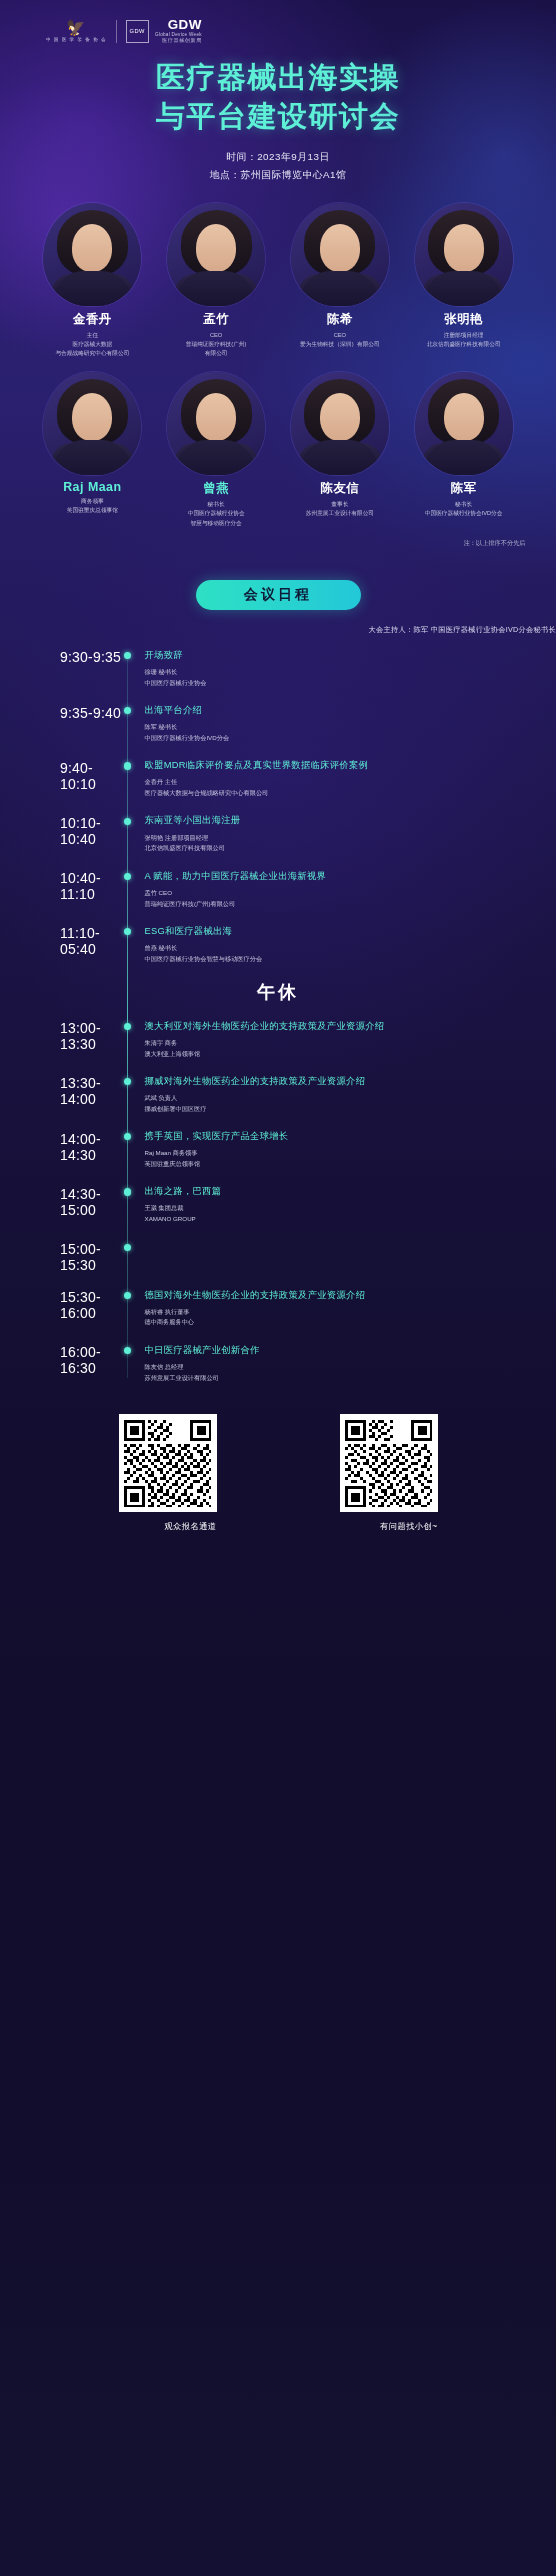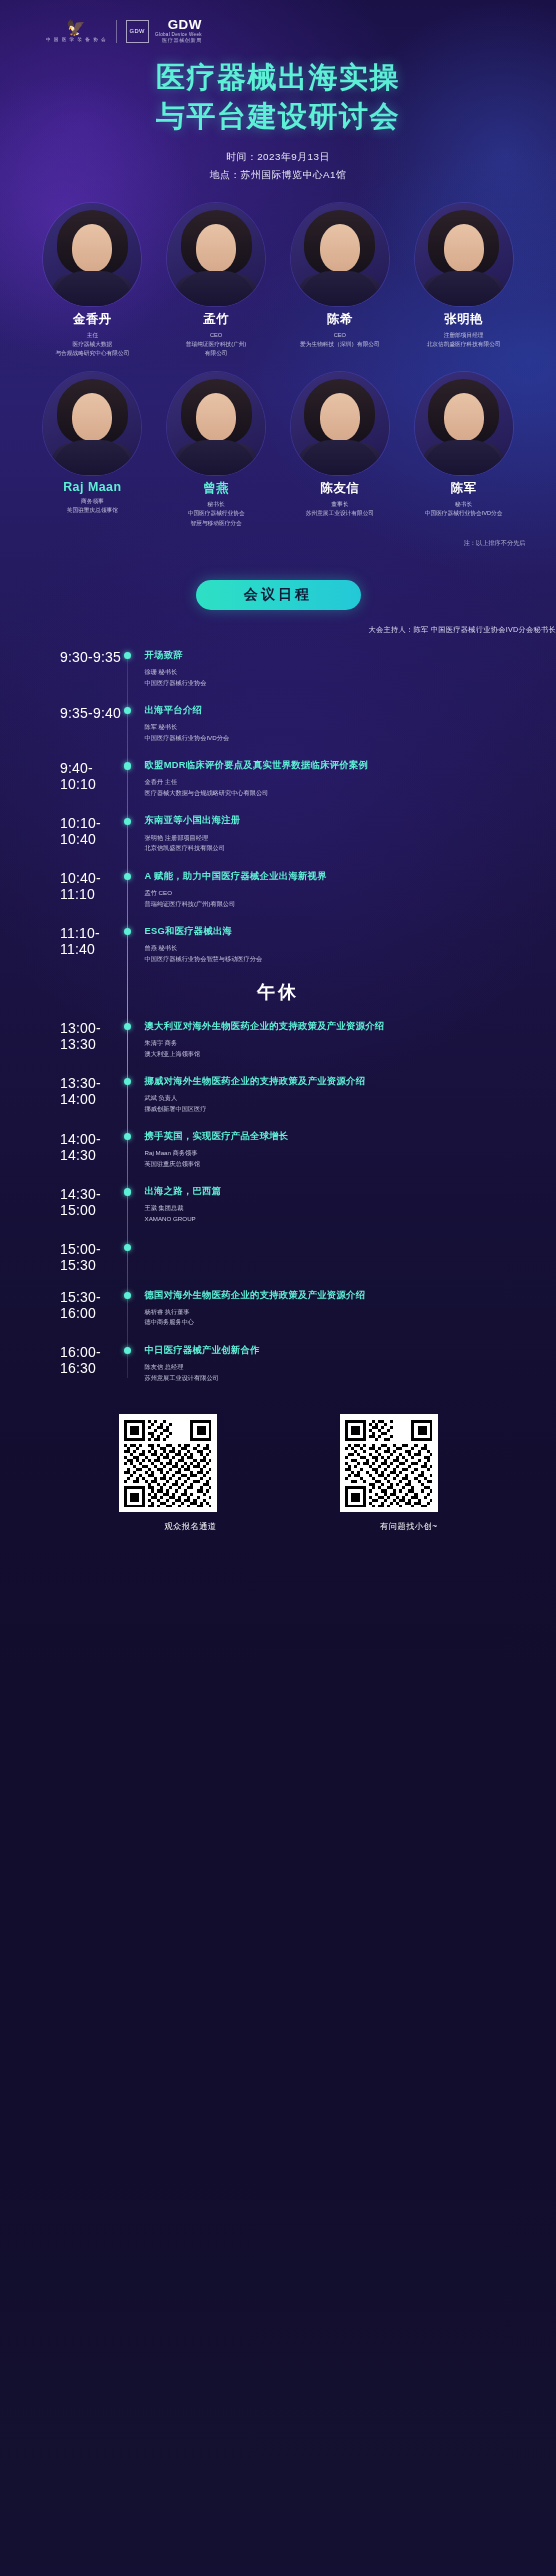--- a/index.html
+++ b/index.html
@@ -194,21 +194,21 @@
     left: 88px; top: 3.1px;
     width: 7.2px; height: 7.2px;
     border-radius: 50%;
     background: #5ef0d6;
     box-shadow: 0 0 5.2px rgba(94,240,214,0.8);
   }
   .item .body { padding-left: 17.5px; }
   .item .topic {
     color: #5ef0d6;
     font-size: 9.3px;
-    font-weight: bold;
+    font-weight: normal;
     line-height: 1.5;
     letter-spacing: 0.3px;
   }
   .item .speaker {
     margin-top: 4.1px;
     color: #c9c9e0;
     font-size: 6.2px;
     line-height: 1.75;
   }
   .lunch {
@@ -420,21 +420,21 @@
       </div>
       <div class="item">
         <div class="time">10:40-11:10</div>
         <div class="dot"></div>
         <div class="body">
           <div class="topic">A 赋能，助力中国医疗器械企业出海新视界</div>
           <div class="speaker">孟竹  CEO<br>普瑞纯证医疗科技(广州)有限公司</div>
         </div>
       </div>
       <div class="item">
-        <div class="time">11:10-11:40</div>
+        <div class="time">11:10-05:40</div>
         <div class="dot"></div>
         <div class="body">
           <div class="topic">ESG和医疗器械出海</div>
           <div class="speaker">曾燕  秘书长<br>中国医疗器械行业协会智慧与移动医疗分会</div>
         </div>
       </div>
       <div class="lunch">午休</div>
       <div class="item">
         <div class="time">13:00-13:30</div>
         <div class="dot"></div>

